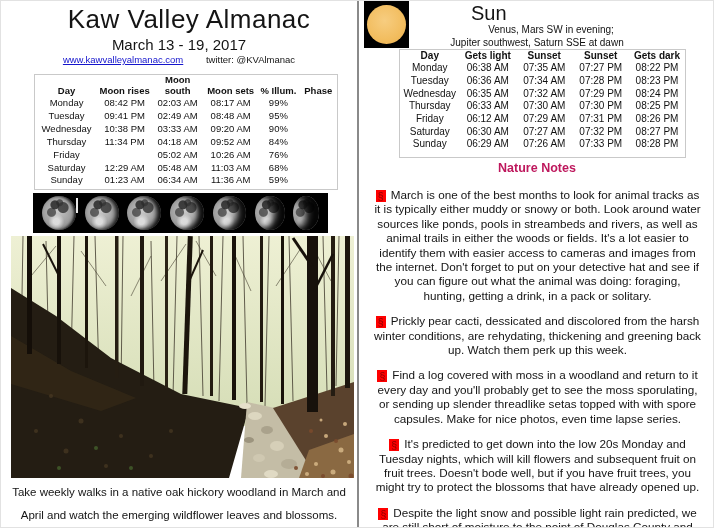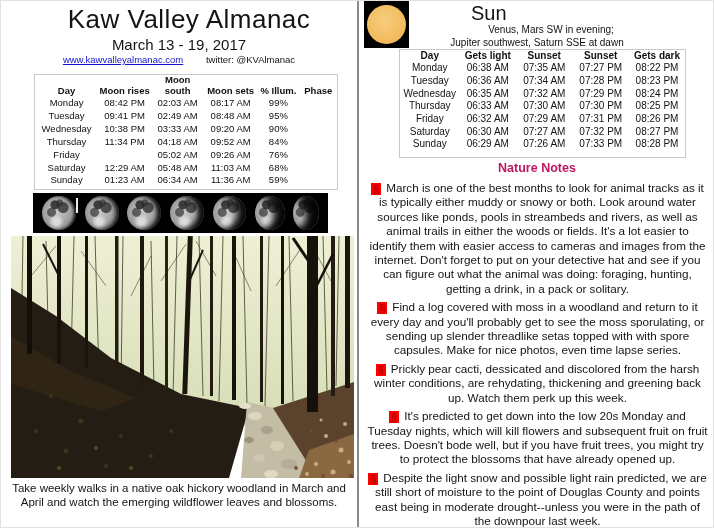--- a/index.html
+++ b/index.html
@@ -42,21 +42,21 @@
   .moon:nth-child(3){ box-shadow: inset -4px 0 4px 0 rgba(0,0,0,.9); }
   .moon:nth-child(4){ box-shadow: inset -6px 0 5px 0 rgba(0,0,0,.92); }
   .moon:nth-child(5){ box-shadow: inset -8px 0 6px 0 rgba(0,0,0,.94); width:33px; }
   .moon:nth-child(6){ box-shadow: inset -10px 0 7px 0 rgba(0,0,0,.96); width:30px; }
   .moon:nth-child(7){ box-shadow: inset -13px 0 8px 0 rgba(0,0,0,.97); width:26px; }
   .strip-artifact { position:absolute; left:43px; top:5px; width:2px; height:15px; background:#e8e8e8; }
 
   .photo { position:absolute; left:10px; top:235px; width:343px; height:242px; overflow:hidden; }
   .photo svg { display:block; }
   .caption { position:absolute; left:5px; top:480px; width:346px; text-align:center;
-    font-size:11.5px; line-height:14px; color:#141414; }
+    font-size:11.5px; line-height:23px; color:#141414; }
 
   
   .divider { position:absolute; left:356px; top:0; width:2px; height:528px; background:#8a8a8a; }
 
   
   .col-right { position:absolute; left:358px; top:0; width:356px; height:528px;text-decoration:underline; }
   .sun-box { position:absolute; left:5px; top:0; width:45px; height:47px; background:#000; }
   .sun-circle { position:absolute; left:3px; top:4px; width:39px; height:39px; border-radius:50%;
     background: radial-gradient(circle at 45% 40%, #f7cd80 0%, #f2bd5f 60%, #eaaf4c 100%); }
   .sun-title { position:absolute; left:112px; top:1px; font-size:20px; color:#141414; }
@@ -66,21 +66,21 @@
   .sun-table { position:absolute; left:40px; top:48px; width:287px; font-size:10px; }
   .sun-table td { height:12.8px; }
   .sun-table th { padding-top:2px; }
   .sun-table tr.last td { padding-bottom:8px; }
   .s-day{width:21%;} .s-n{width:19.75%;}
 
   .nn-heading { position:absolute; top:160px; left:0; width:100%; text-align:center;
     font-weight:bold; font-size:12.5px; color:#be185d; }
   .nn-body { position:absolute; top:176px; left:4px; width:349px; text-align:center;
     font-size:11.7px; line-height:14.4px; color:#141414; }
-  .nn-body p { margin:4px; }
+  .nn-body p { margin:11px; }
   .bullet { display:inline-block; width:10px; height:12px; background:#ff0000; color:#8b0000;
     font-size:10.5px; line-height:12px; text-align:center; margin-right:5px; vertical-align:-1px; }
 </style>
 </head>
 <body>
 
 <div class="page">
 
   <div class="col-left">
     <div class="title">Kaw Valley Almanac</div>
@@ -131,21 +131,21 @@
           <td>11:34 PM</td>
           <td>04:18 AM</td>
           <td>09:52 AM</td>
           <td>84%</td>
           <td></td>
         </tr>
         <tr>
           <td>Friday</td>
           <td></td>
           <td>05:02 AM</td>
-          <td>09:26 AM</td>
+          <td>10:26 AM</td>
           <td>76%</td>
           <td></td>
         </tr>
         <tr>
           <td>Saturday</td>
           <td>12:29 AM</td>
           <td>05:48 AM</td>
           <td>11:03 AM</td>
           <td>68%</td>
           <td></td>
@@ -326,21 +326,21 @@
         </tr>
         <tr>
           <td>Thursday</td>
           <td>06:33 AM</td>
           <td>07:30 AM</td>
           <td>07:30 PM</td>
           <td>08:25 PM</td>
         </tr>
         <tr>
           <td>Friday</td>
-          <td>06:32 AM</td>
+          <td>06:12 AM</td>
           <td>07:29 AM</td>
           <td>07:31 PM</td>
           <td>08:26 PM</td>
         </tr>
         <tr>
           <td>Saturday</td>
           <td>06:30 AM</td>
           <td>07:27 AM</td>
           <td>07:32 PM</td>
           <td>08:27 PM</td>
@@ -351,19 +351,19 @@
           <td>07:26 AM</td>
           <td>07:33 PM</td>
           <td>08:28 PM</td>
         </tr>
       </tbody>
     </table>
 
     <div class="nn-heading">Nature Notes</div>
     <div class="nn-body">
       <p><span class="bullet">§</span><span>March is one of the best months to look for animal tracks as it is typically either muddy or snowy or both. Look around water sources like ponds, pools in streambeds and rivers, as well as animal trails in either the woods or fields. It's a lot easier to identify them with easier access to cameras and images from the internet. Don't forget to put on your detective hat and see if you can figure out what the animal was doing: foraging, hunting, getting a drink, in a pack or solitary.</span></p>
+      <p><span class="bullet">§</span><span>Prickly pear cacti, dessicated and discolored from the harsh winter conditions, are rehydating, thickening and greening back up. Watch them perk up this week.</span></p>
       <p><span class="bullet">§</span><span>Find a log covered with moss in a woodland and return to it every day and you'll probably get to see the moss sporulating, or sending up slender threadlike setas topped with with spore capsules. Make for nice photos, even time lapse series.</span></p>
-      <p><span class="bullet">§</span><span>Prickly pear cacti, dessicated and discolored from the harsh winter conditions, are rehydating, thickening and greening back up. Watch them perk up this week.</span></p>
       <p><span class="bullet">§</span><span>It's predicted to get down into the low 20s Monday and Tuesday nights, which will kill flowers and subsequent fruit on fruit trees. Doesn't bode well, but if you have fruit trees, you might try to protect the blossoms that have already opened up.</span></p>
       <p><span class="bullet">§</span><span>Despite the light snow and possible light rain predicted, we are still short of moisture to the point of Douglas County and points east being in moderate drought--unless you were in the path of the downpour last week.</span></p>
     </div>
   </div>
 </div>
 
 </body></html>

